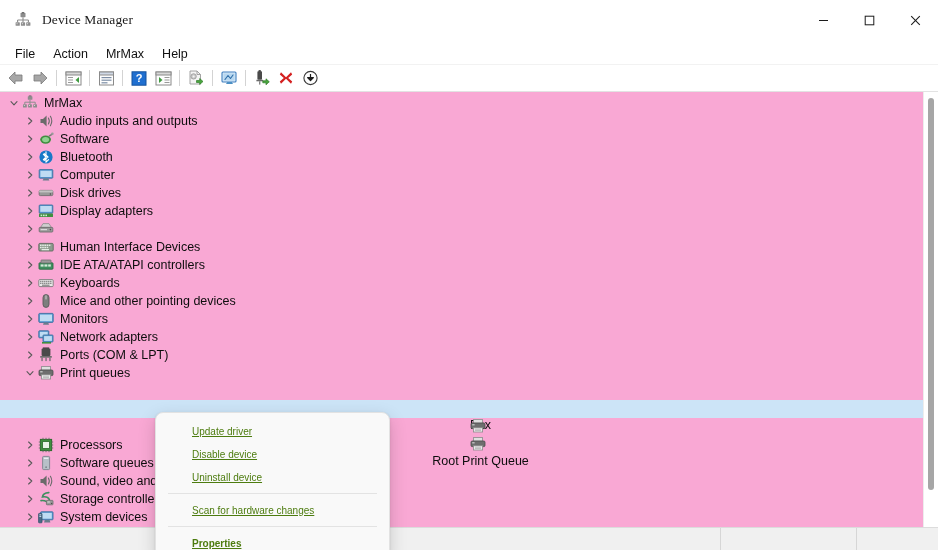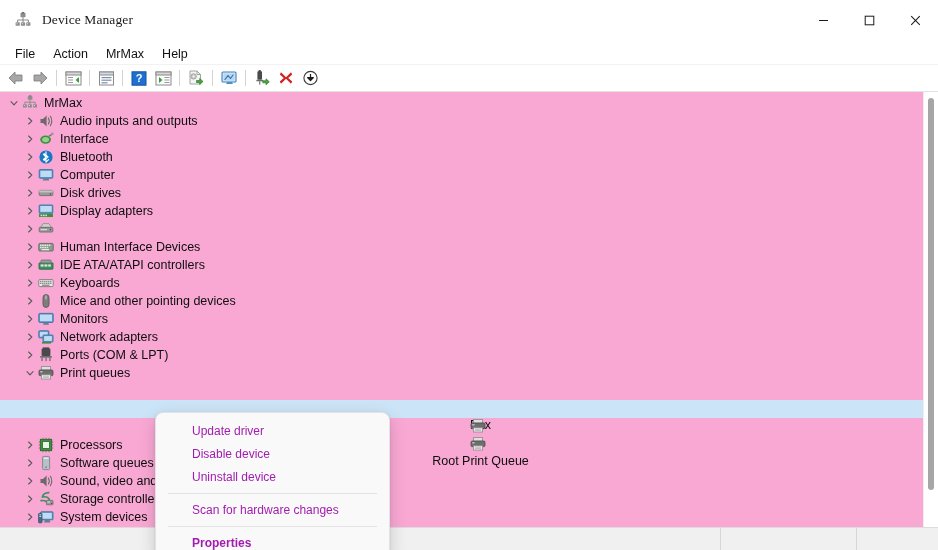--- a/index.html
+++ b/index.html
@@ -207,25 +207,26 @@
     box-shadow: 0 6px 18px rgba(0,0,0,.16), 0 1px 3px rgba(0,0,0,.10);
     padding: 6px 0 4px 0;
     z-index: 50;
     box-sizing: border-box;
   }
   .ctx-item {
     height: 22px;
     display: flex;
     align-items: center;
     padding: 0 12px 0 32px;
-    font-size: 12px;
-    color: #a21caf;
+    font-size: 10px;
+    color: #4d7c0f;
     white-space: nowrap;
     margin: 1px 4px;
     border-radius: 4px;
+    text-decoration: underline;
   }
   .ctx-item.bold { font-weight: bold; }
   .ctx-sep {
     height: 1px;
     background: #e3e3e3;
     margin: 5px 12px 5px 12px;
   }
 </style>
 </head>
 <body>
@@ -423,21 +424,21 @@
             <svg width="10" height="10" viewBox="0 0 10 10">
               <path d="M3.6 2 L6.8 5 L3.6 8" fill="none" stroke="currentColor" stroke-width="1.1" stroke-linecap="round" stroke-linejoin="round"></path>
             </svg>
           </span>
           <span class="ic"><svg width="16" height="16" viewBox="0 0 16 16">
               <ellipse cx="7.6" cy="8.6" rx="5.4" ry="4.2" fill="#3f8f3f"></ellipse>
               <ellipse cx="7.6" cy="8.6" rx="3.5" ry="2.6" fill="#8fd08f"></ellipse>
               <path d="M10.5 4.6 L14 2.4 L14.8 3.8 L11.4 5.8 Z" fill="#7a7a7a"></path>
               <circle cx="14.4" cy="2.8" r="1.3" fill="#9a9a9a"></circle>
             </svg></span>
-          <span class="lbl">Interface</span>
+          <span class="lbl">Software</span>
         </div>
         <div class="node d1">
           <span class="twisty">
             <svg width="10" height="10" viewBox="0 0 10 10">
               <path d="M3.6 2 L6.8 5 L3.6 8" fill="none" stroke="currentColor" stroke-width="1.1" stroke-linecap="round" stroke-linejoin="round"></path>
             </svg>
           </span>
           <span class="ic"><svg width="16" height="16" viewBox="0 0 16 16">
               <circle cx="8" cy="8" r="6.6" fill="#1878c8"></circle>
               <path d="M6.2 4.6 L10 8 L6.2 11.4 M8 2.8 V13.2 L10.6 10.6 M8 8 L5.4 5.4 M8 8 L5.4 10.6" fill="none" stroke="#ffffff" stroke-width="1.15" stroke-linejoin="round" stroke-linecap="round"></path>

